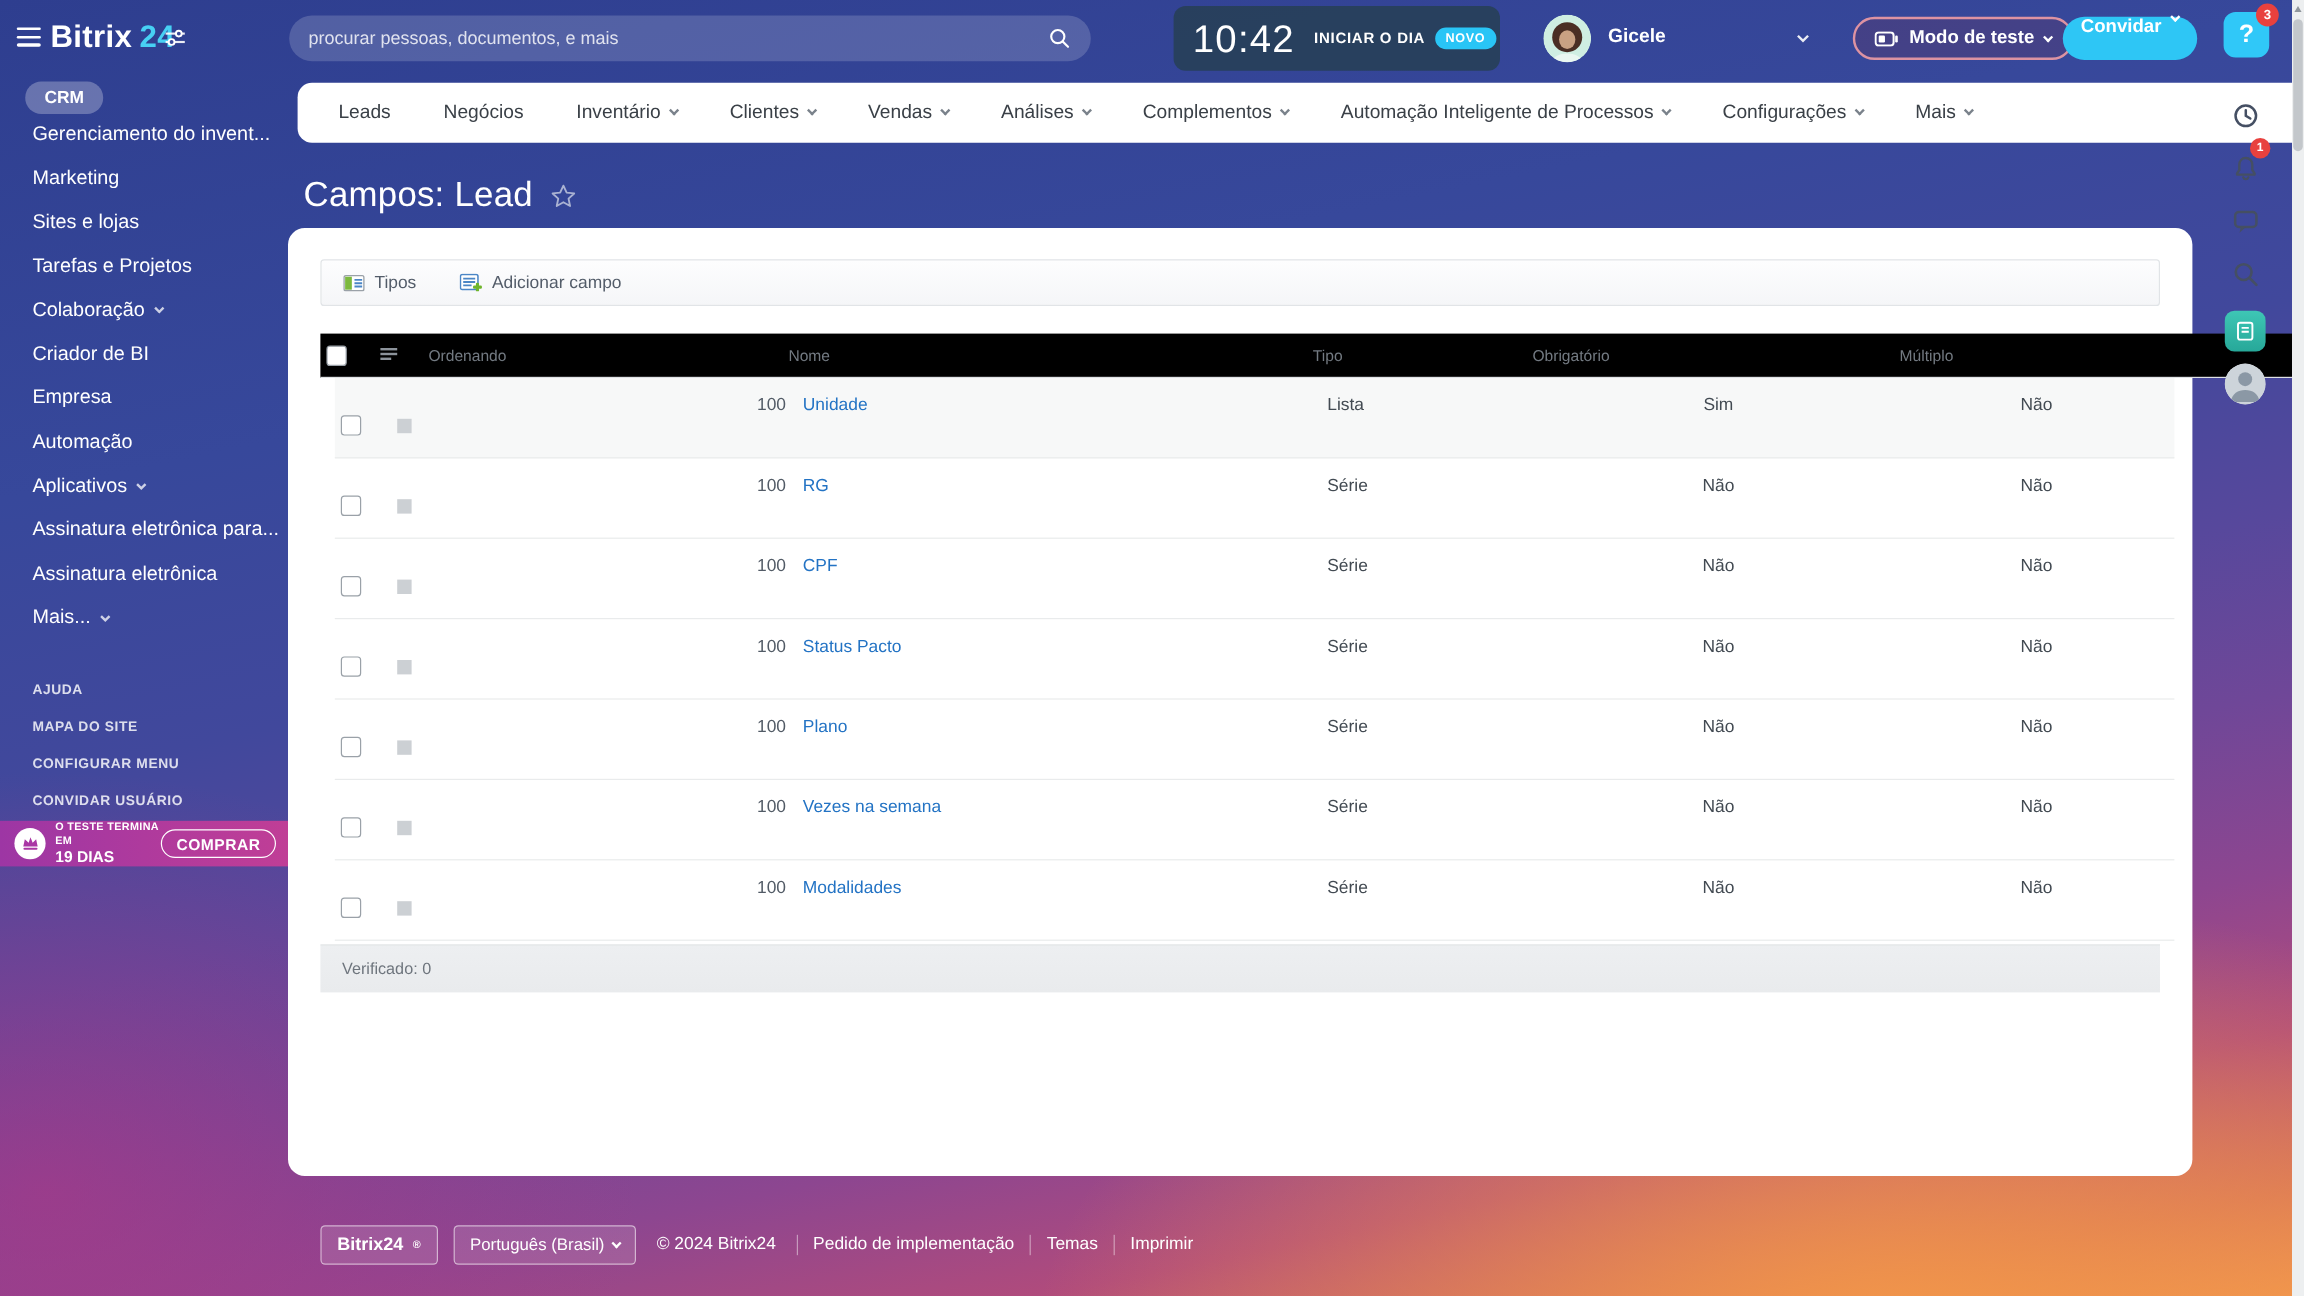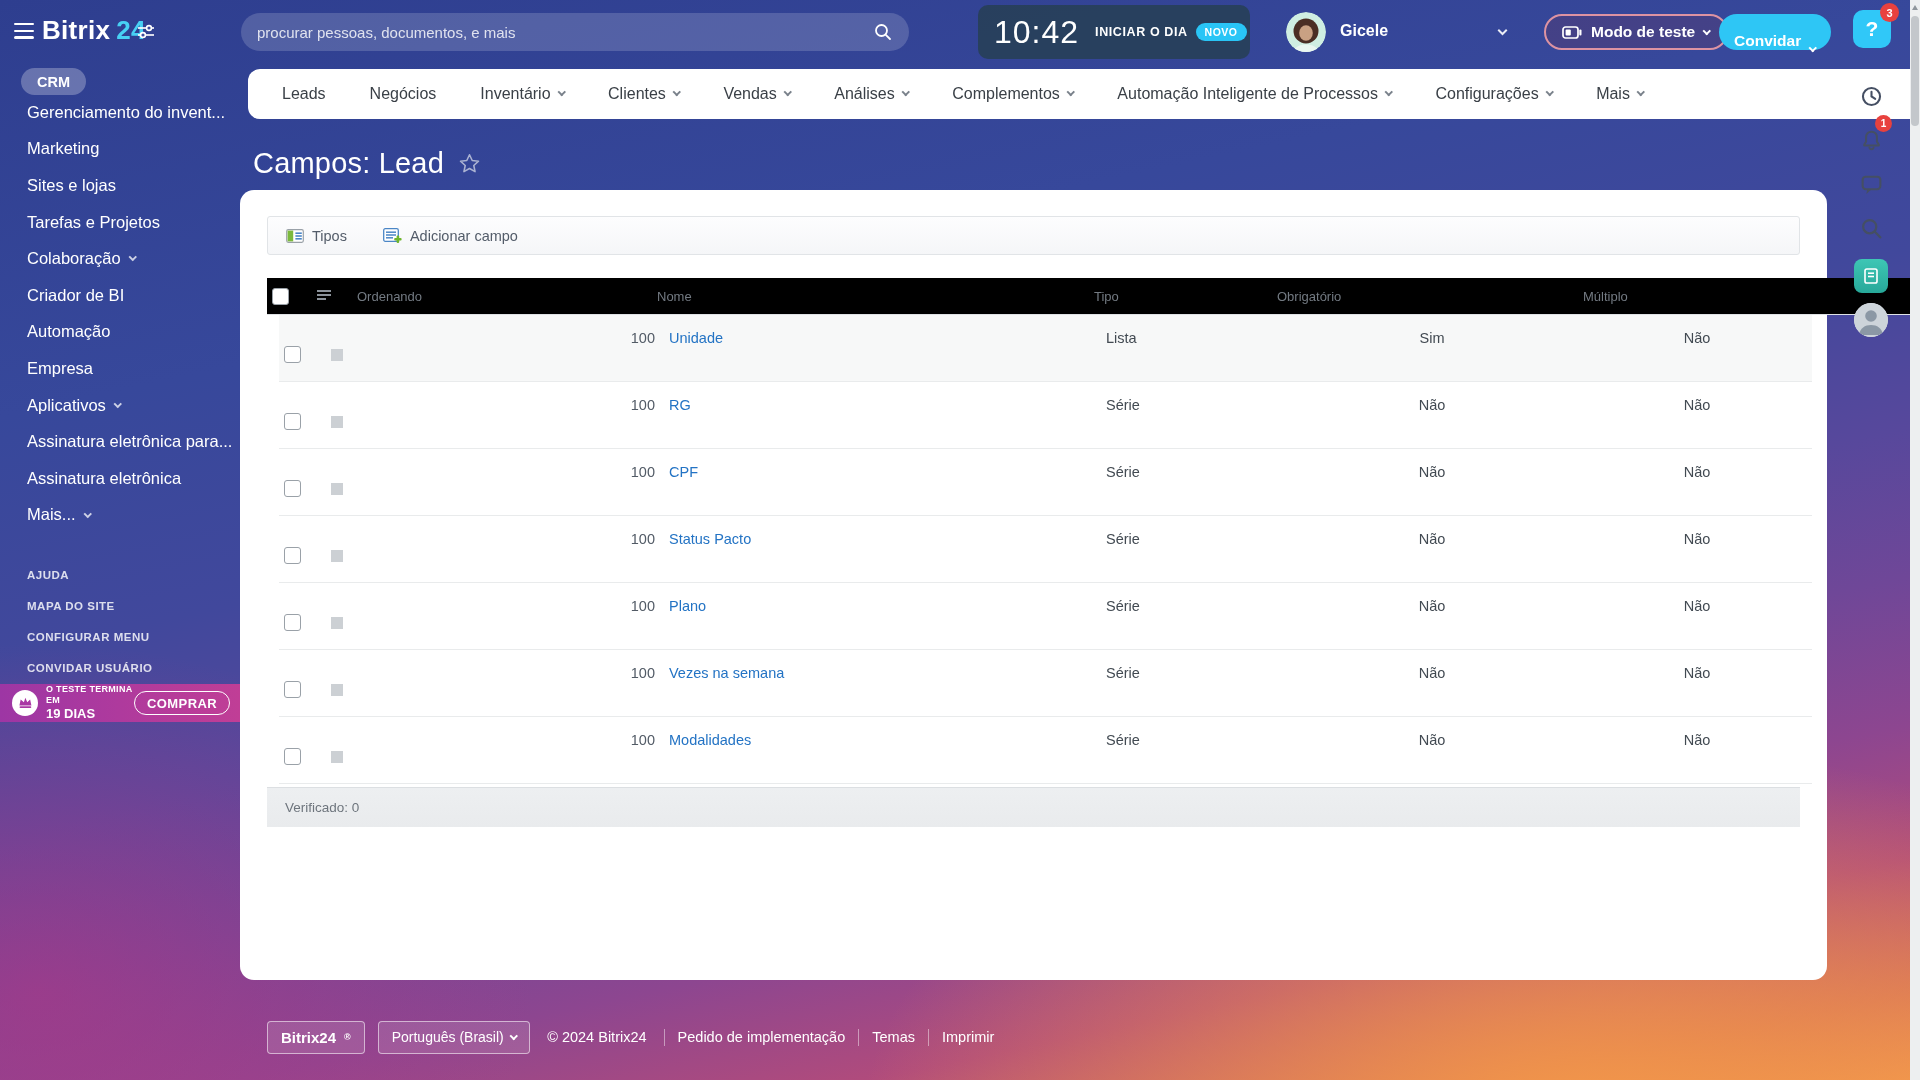--- a/index.html
+++ b/index.html
@@ -31,21 +31,21 @@
   .avatar { position:absolute; left:1286px; top:12px; width:40px; height:40px; border-radius:50%; overflow:hidden; cursor:pointer; }
   .uname { position:absolute; left:1340px; top:22px; font-size:16px; font-weight:bold; color:#fff; cursor:pointer; }
   .chev { display:inline-block; width:7px; height:7px; border-right:2px solid currentColor; border-bottom:2px solid currentColor;
     transform:rotate(45deg); }
   .chev.sm { width:5.5px; height:5.5px; }
   .user-chev { position:absolute; left:1499px; top:27px; color:rgba(255,255,255,.9); }
   .testmode { position:absolute; left:1544px; top:14px; height:36px; padding:0 16px; border-radius:18px;
     border:2px solid #dd93a2; background:rgba(120,45,70,.22); display:flex; align-items:center; gap:9px;
     color:#fff; font-size:15.5px; font-weight:bold; cursor:pointer; }
   .invite { position:absolute; left:1719px; top:14px; height:36px; padding:0 15px; border-radius:18px;
-    background:#2ec6f5; display:flex; align-items:flex-end; gap:9px; color:#fff; font-size:15.5px; font-weight:bold; cursor:pointer; }
+    background:#2ec6f5; display:flex; align-items:flex-start; gap:9px; color:#fff; font-size:15.5px; font-weight:bold; cursor:pointer; }
   .helpbtn { position:absolute; left:1853px; top:10px; width:38px; height:38px; border-radius:10px;
     background:#30c8f8; color:#fff; font-size:21px; font-weight:bold; display:flex; align-items:center; justify-content:center; cursor:pointer; }
   .badge { position:absolute; min-width:19px; height:19px; border-radius:10px; background:#e8413e; color:#fff;
     font-size:11px; font-weight:bold; display:flex; align-items:center; justify-content:center; padding:0 4px; }
   .helpbtn .badge { right:-8px; top:-7px; }
 
   
   .sidebar { position:absolute; left:0; top:64px; width:240px; bottom:0; }
   .crm-pill { position:absolute; left:21px; top:4px; height:27px; padding:0 16px; border-radius:14px;
     background:rgba(255,255,255,.27); color:#fff; font-size:14.5px; font-weight:bold;
@@ -215,24 +215,24 @@
           <span>Tarefas e Projetos</span>
         </li>
       <li>
           <span>Colaboração</span>
           <span class="chev sm"></span>
         </li>
       <li>
           <span>Criador de BI</span>
         </li>
       <li>
+          <span>Empresa</span>
+        </li>
+      <li>
           <span>Automação</span>
-        </li>
-      <li>
-          <span>Empresa</span>
         </li>
       <li>
           <span>Aplicativos</span>
           <span class="chev sm"></span>
         </li>
       <li>
           <span>Assinatura eletrônica para...</span>
         </li>
       <li>
           <span>Assinatura eletrônica</span>

